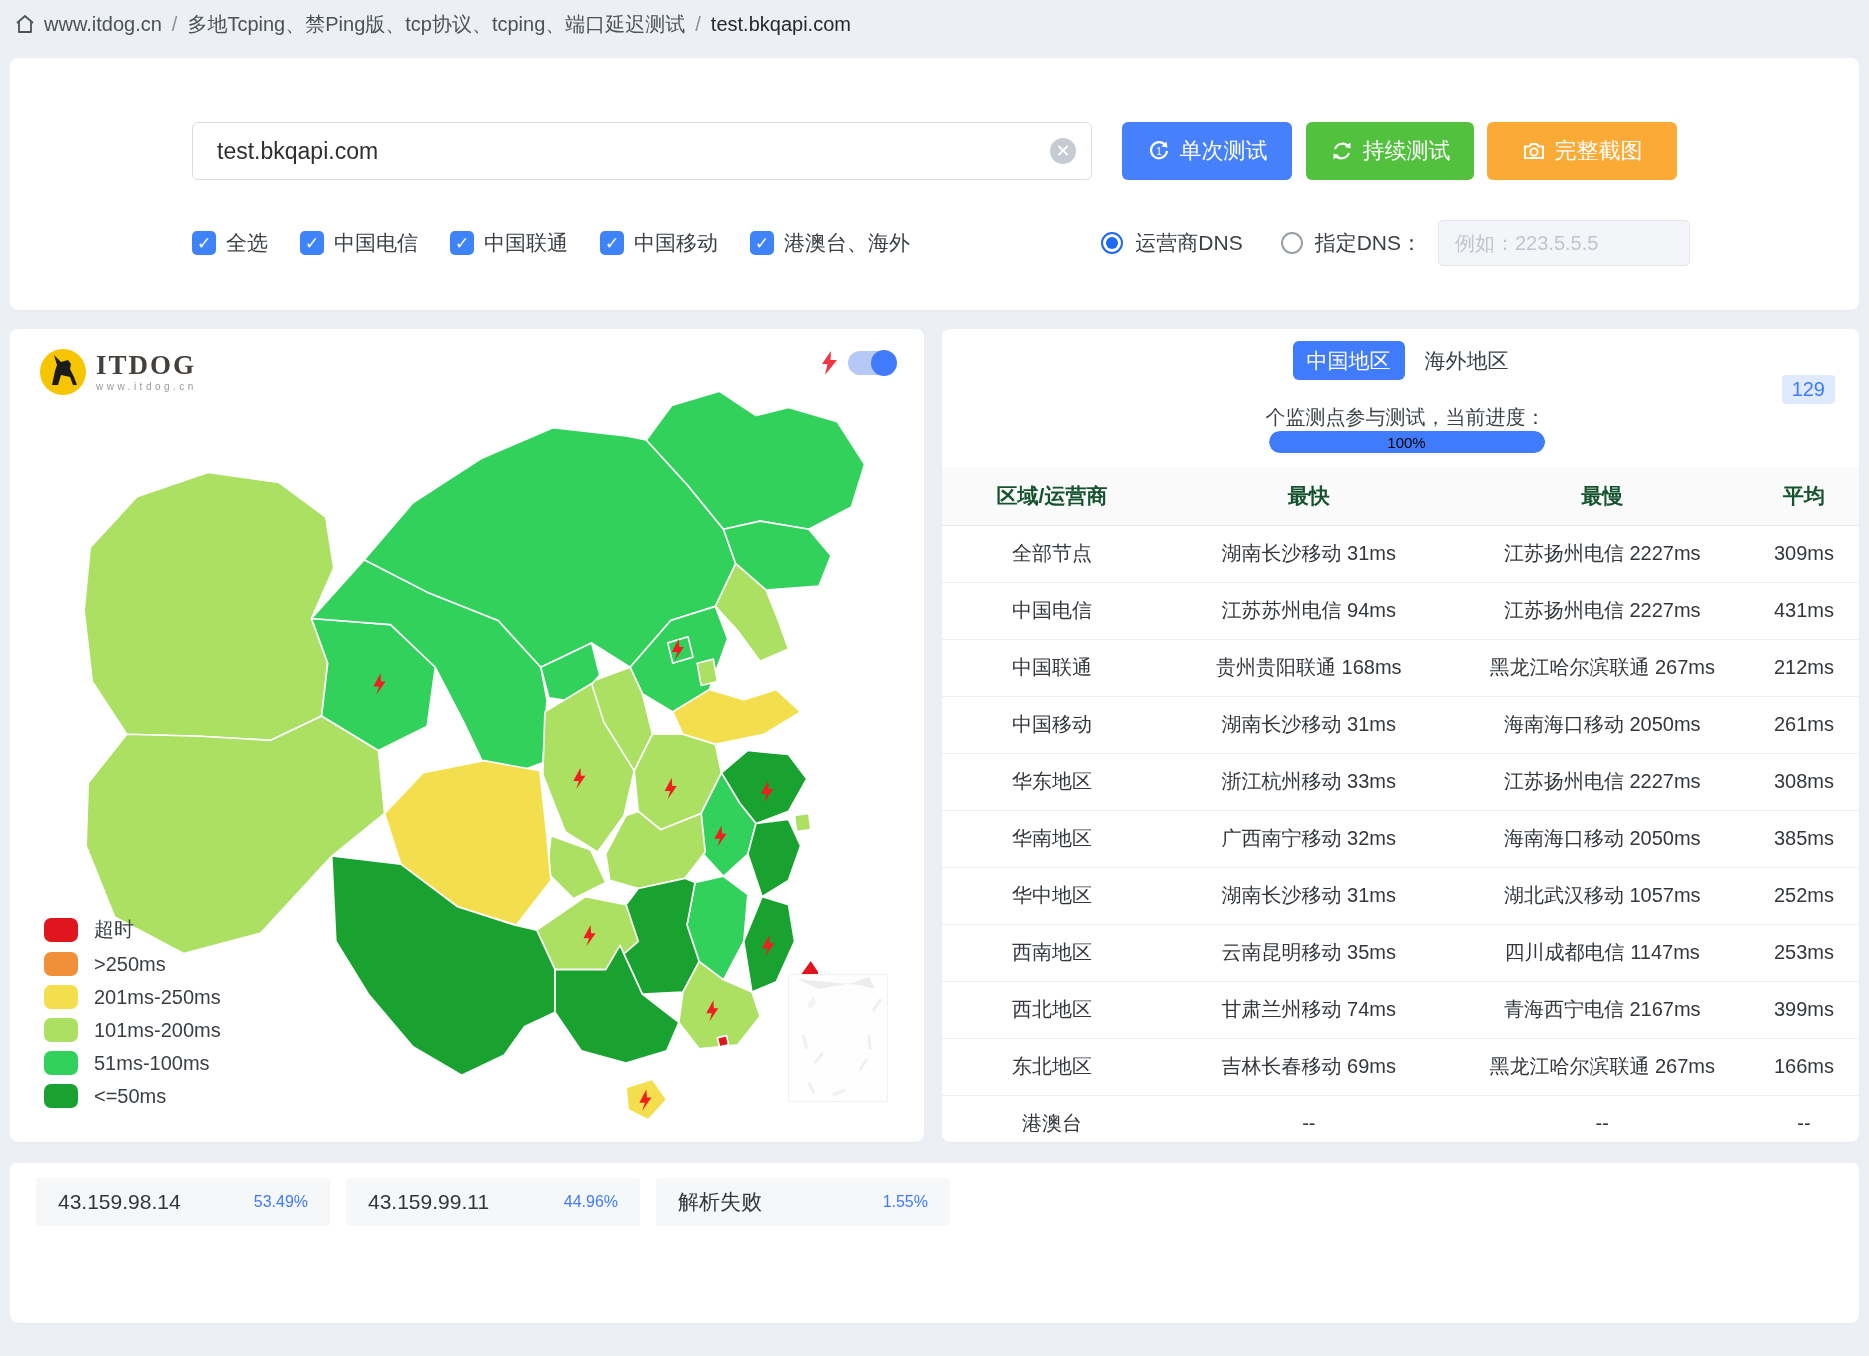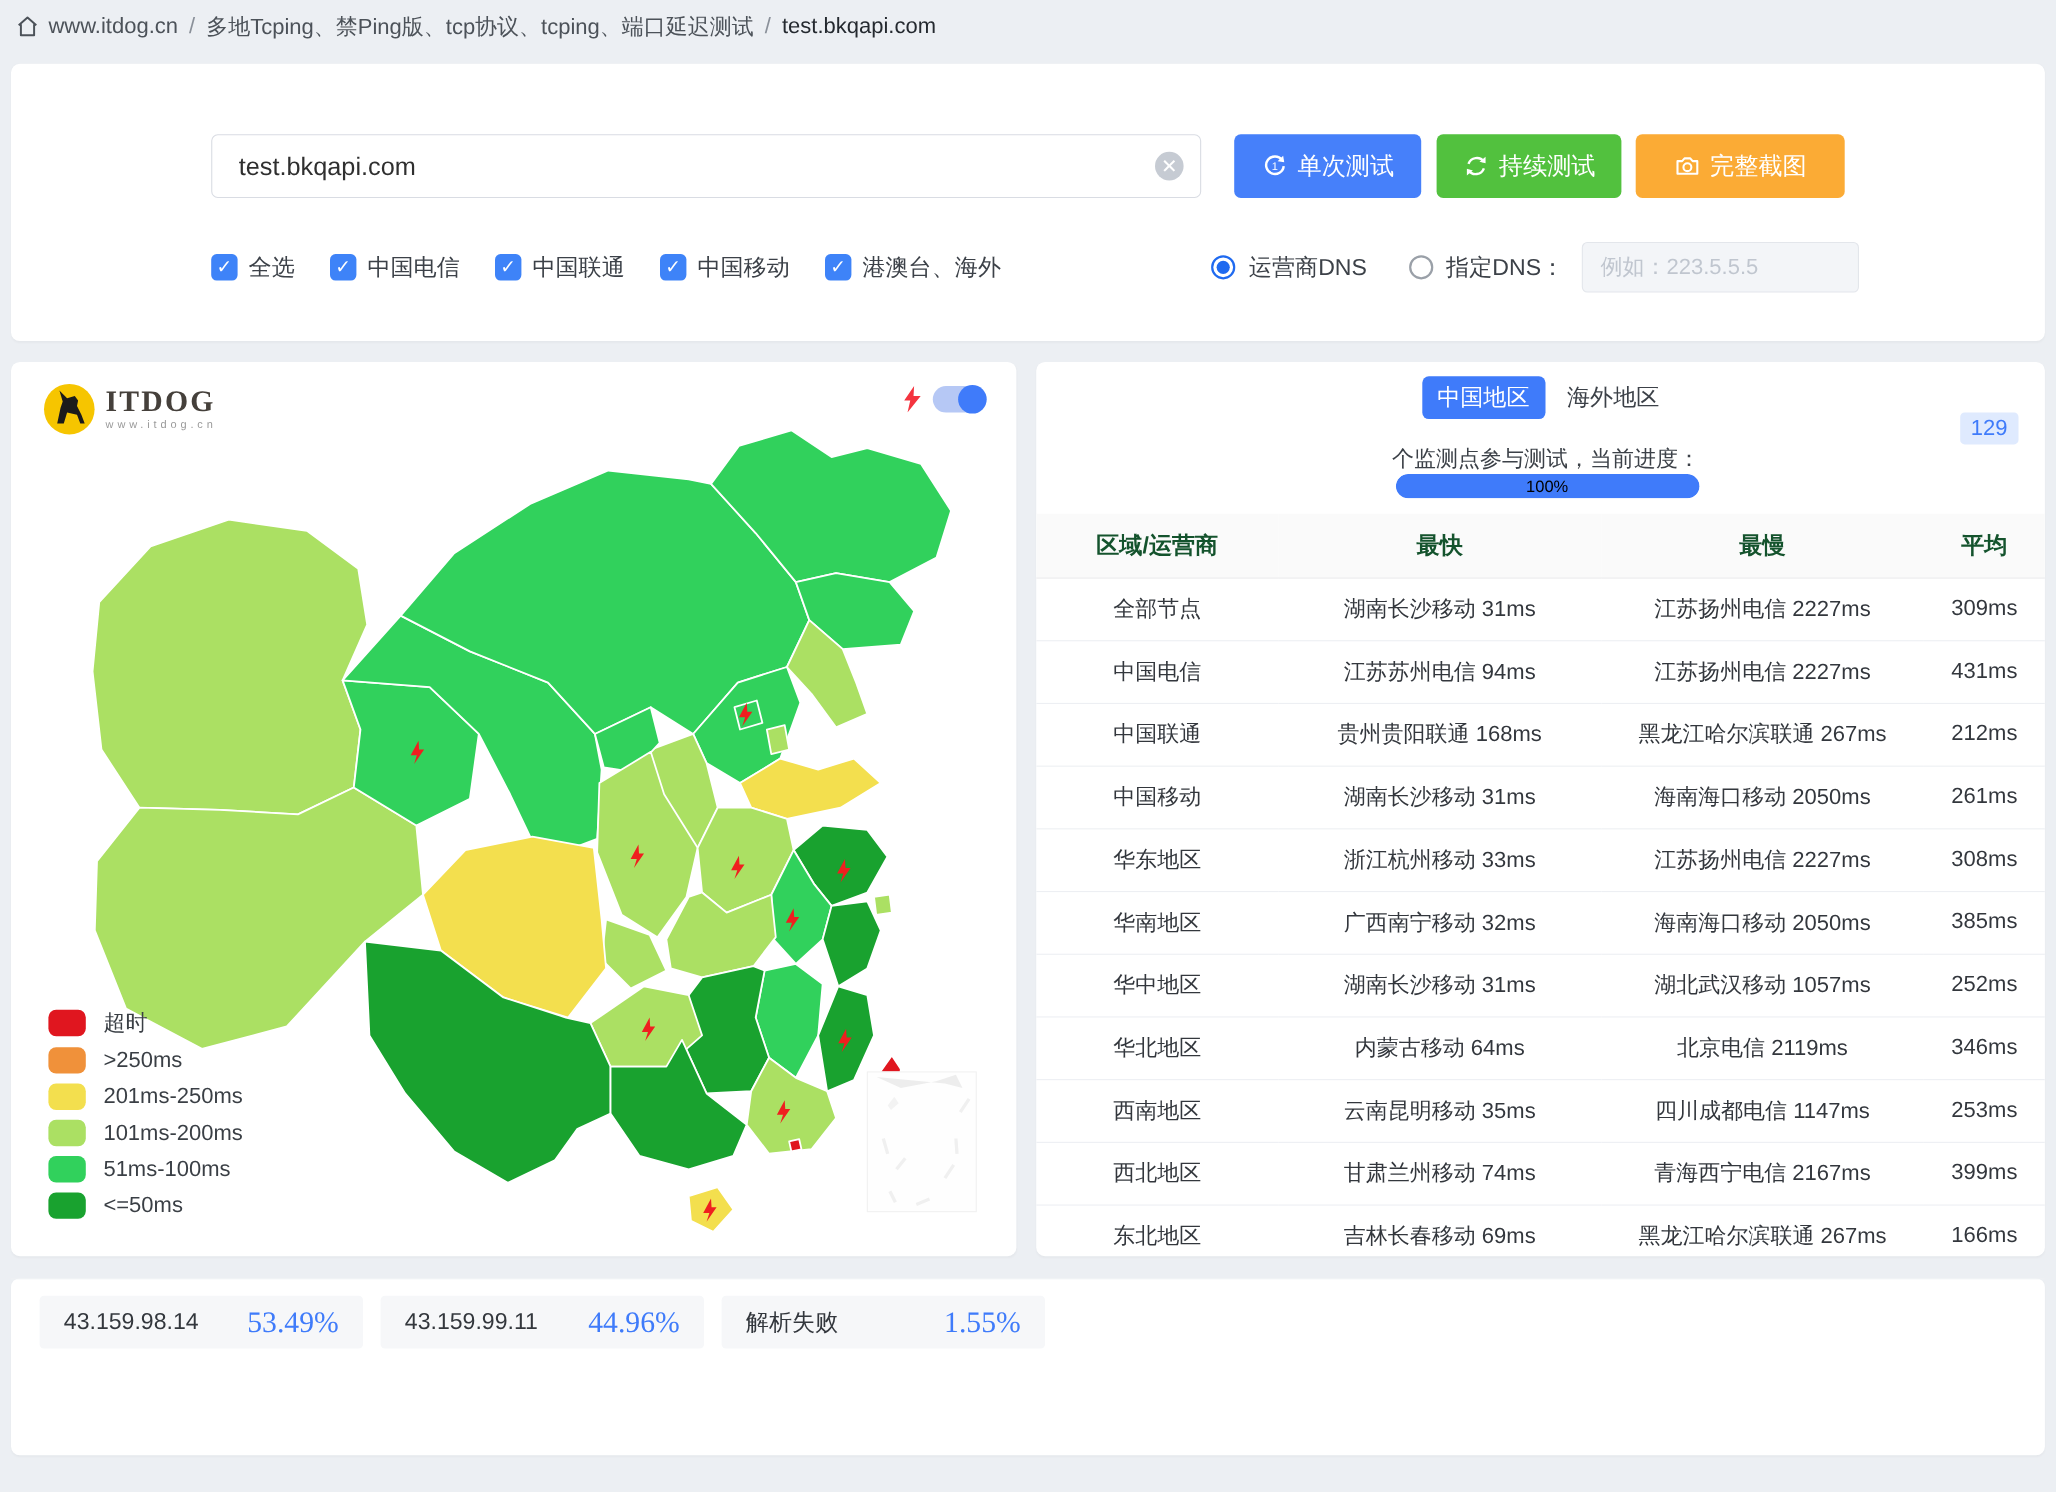--- a/index.html
+++ b/index.html
@@ -82,21 +82,21 @@
   .dns-head { display:flex; align-items:center; padding:18px 26px 14px 26px; }
   .vbar { width:5px; height:25px; background:#2a6df5; border-radius:2px; margin-right:14px; }
   .dns-title { font-size:23px; color:#2b2f34; }
   .small-badge { margin-left:16px; background:#dfeafe; color:#3f7bfa; border-radius:4px; padding:3px 11px; font-size:20px; }
   .copy-btn { margin-left:18px; background:#fdf3e3; color:#f59b25; border:none; border-radius:5px; padding:7px 13px; font-size:20px; display:inline-flex; align-items:center; gap:7px; cursor:pointer; font-family:inherit; }
   .collapse { margin-left:auto; font-size:21px; color:#3c4148; display:flex; align-items:center; gap:6px; cursor:pointer; }
   .dns-divider { border-top:1px solid #eef0f3; }
   .stats-row { display:flex; gap:16px; padding:15px 26px; }
   .stat-box { width:294px; height:48px; background:#f6f7f9; border-radius:4px; display:flex; align-items:center; justify-content:space-between; padding:0 22px; }
   .stat-label { font-size:21px; color:#33373d; }
-  .stat-value { font-size:27px; color:#3f7bfa;font-family:Liberation Serif, serif; }
+  .stat-value { font-size:16px; color:#3f7bfa; }
 </style>
 </head>
 <body>
 
 <div class="topbar">
   <span class="home-ic">
     <svg width="22" height="22" viewBox="0 0 22 22">
         <path d="M3 10 L11 3 L19 10 M5 9 V19 H17 V9" fill="none" stroke="#4c5259" stroke-width="1.8" stroke-linejoin="round"></path>
       </svg>
   </span>
@@ -334,26 +334,20 @@
             <td>海南海口移动 2050ms</td>
             <td>385ms</td>
           </tr>
           <tr>
             <td>华中地区</td>
             <td>湖南长沙移动 31ms</td>
             <td>湖北武汉移动 1057ms</td>
             <td>252ms</td>
           </tr>
           <tr>
-            <td>华北地区</td>
-            <td>内蒙古移动 64ms</td>
-            <td>北京电信 2119ms</td>
-            <td>346ms</td>
-          </tr>
-          <tr>
             <td>西南地区</td>
             <td>云南昆明移动 35ms</td>
             <td>四川成都电信 1147ms</td>
             <td>253ms</td>
           </tr>
           <tr>
             <td>西北地区</td>
             <td>甘肃兰州移动 74ms</td>
             <td>青海西宁电信 2167ms</td>
             <td>399ms</td>

